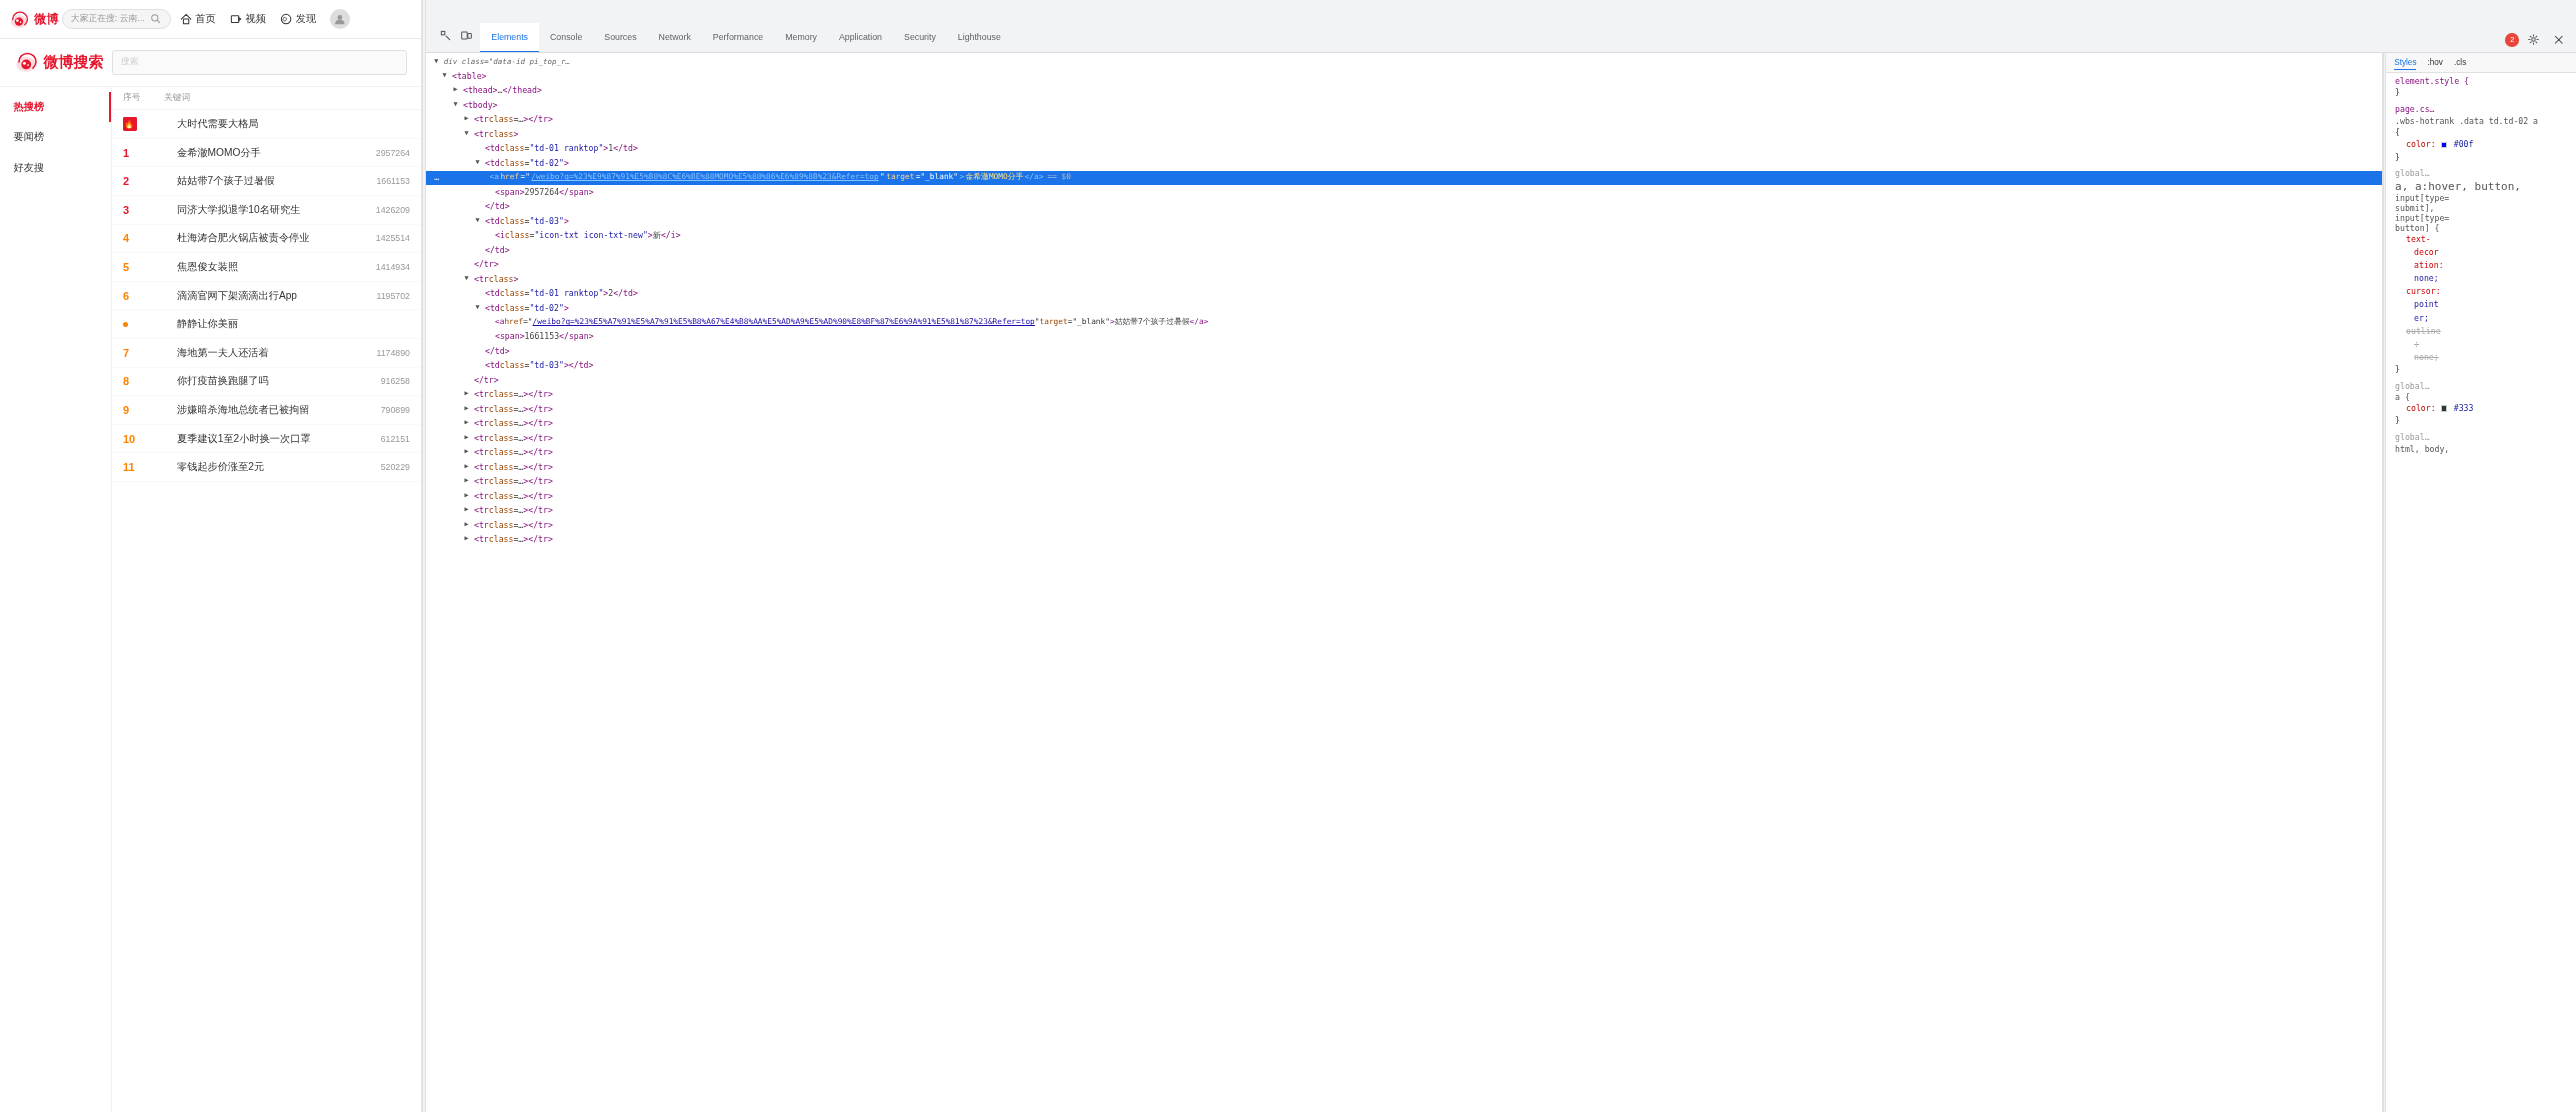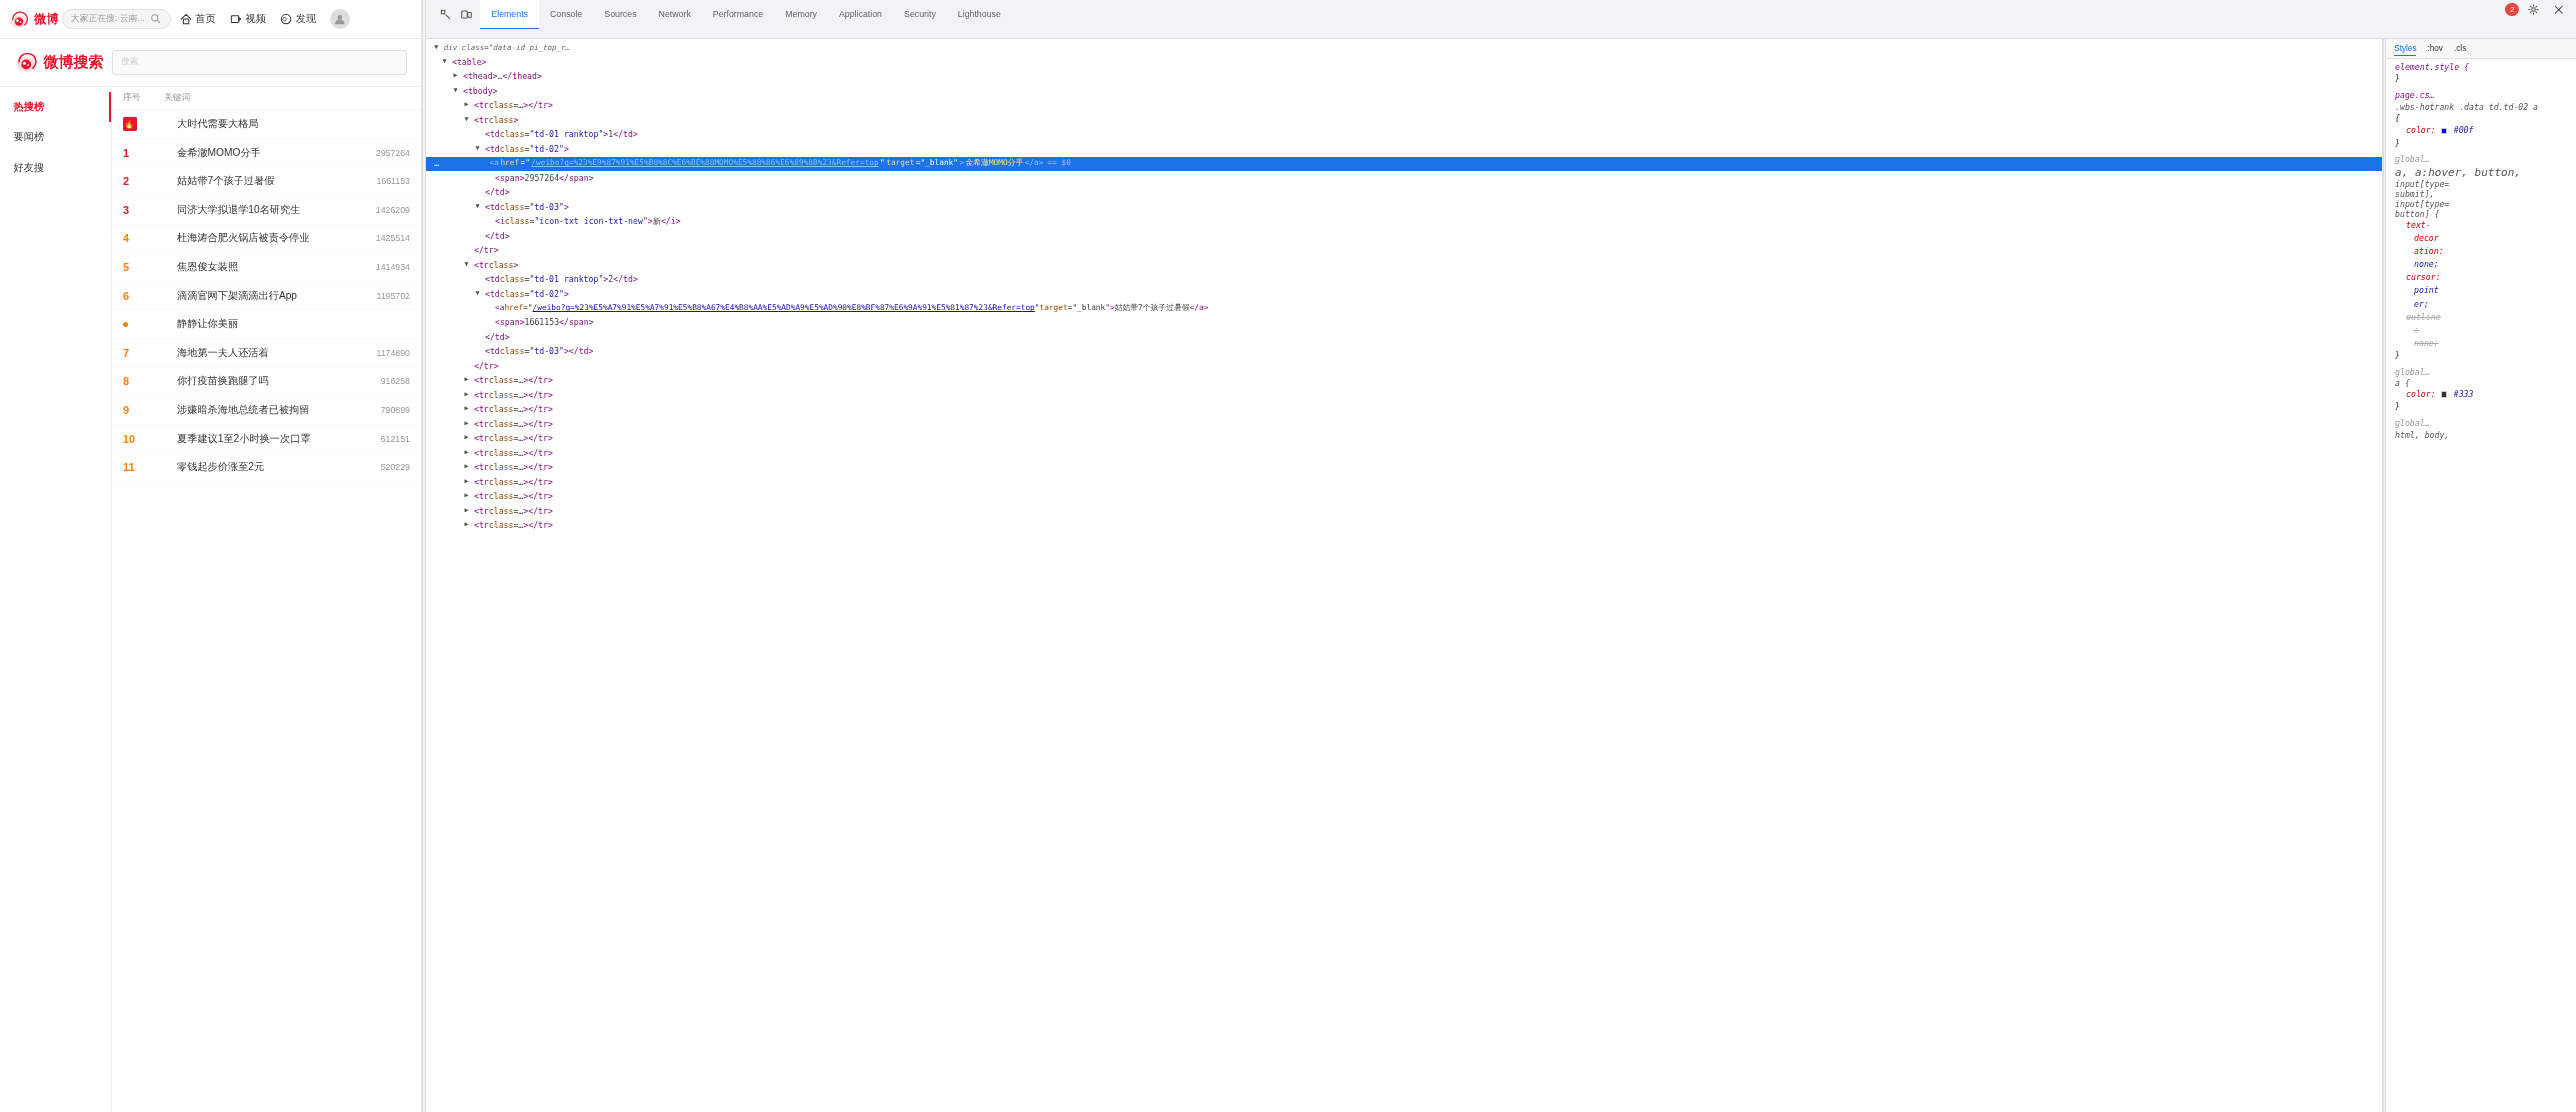--- a/index.html
+++ b/index.html
@@ -217,24 +217,24 @@
     #devtools-panel {
       flex: 1;
       display: flex;
       flex-direction: column;
       background: #fff;
       height: 100%;
     }
 
     
     .devtools-tabbar {
-      height: 39px;
+      height: 53px;
       background: #f1f3f4;
       display: flex;
-      align-items: flex-start;
+      align-items: flex-end;
       border-bottom: 0.7px solid #dadce0;
       padding-left: 5.4px;
       position: relative;
     }
     .devtools-icon-area {
       display: flex;
       align-items: center;
       gap: 2.7px;
       padding: 5.4px;
       margin-bottom: 2.7px;
@@ -394,21 +394,20 @@
     .styles-tab.active {
       border-bottom: 1.4px solid #1a73e8;
       color: #1a73e8;
     }
     .styles-content {
       flex: 1;
       overflow-y: auto;
       padding: 2.7px 5.4px;
       font-family: 'Consolas', 'Monaco', monospace;
       font-size: 8.2px;
-      font-style: italic;
     }
     .style-selector {
       font-size: 8.2px;
       color: #881280;
       font-weight: normal;
       margin-bottom: 1.4px;
     }
     .style-prop {
       padding-left: 11px;
       font-size: 8.2px;

